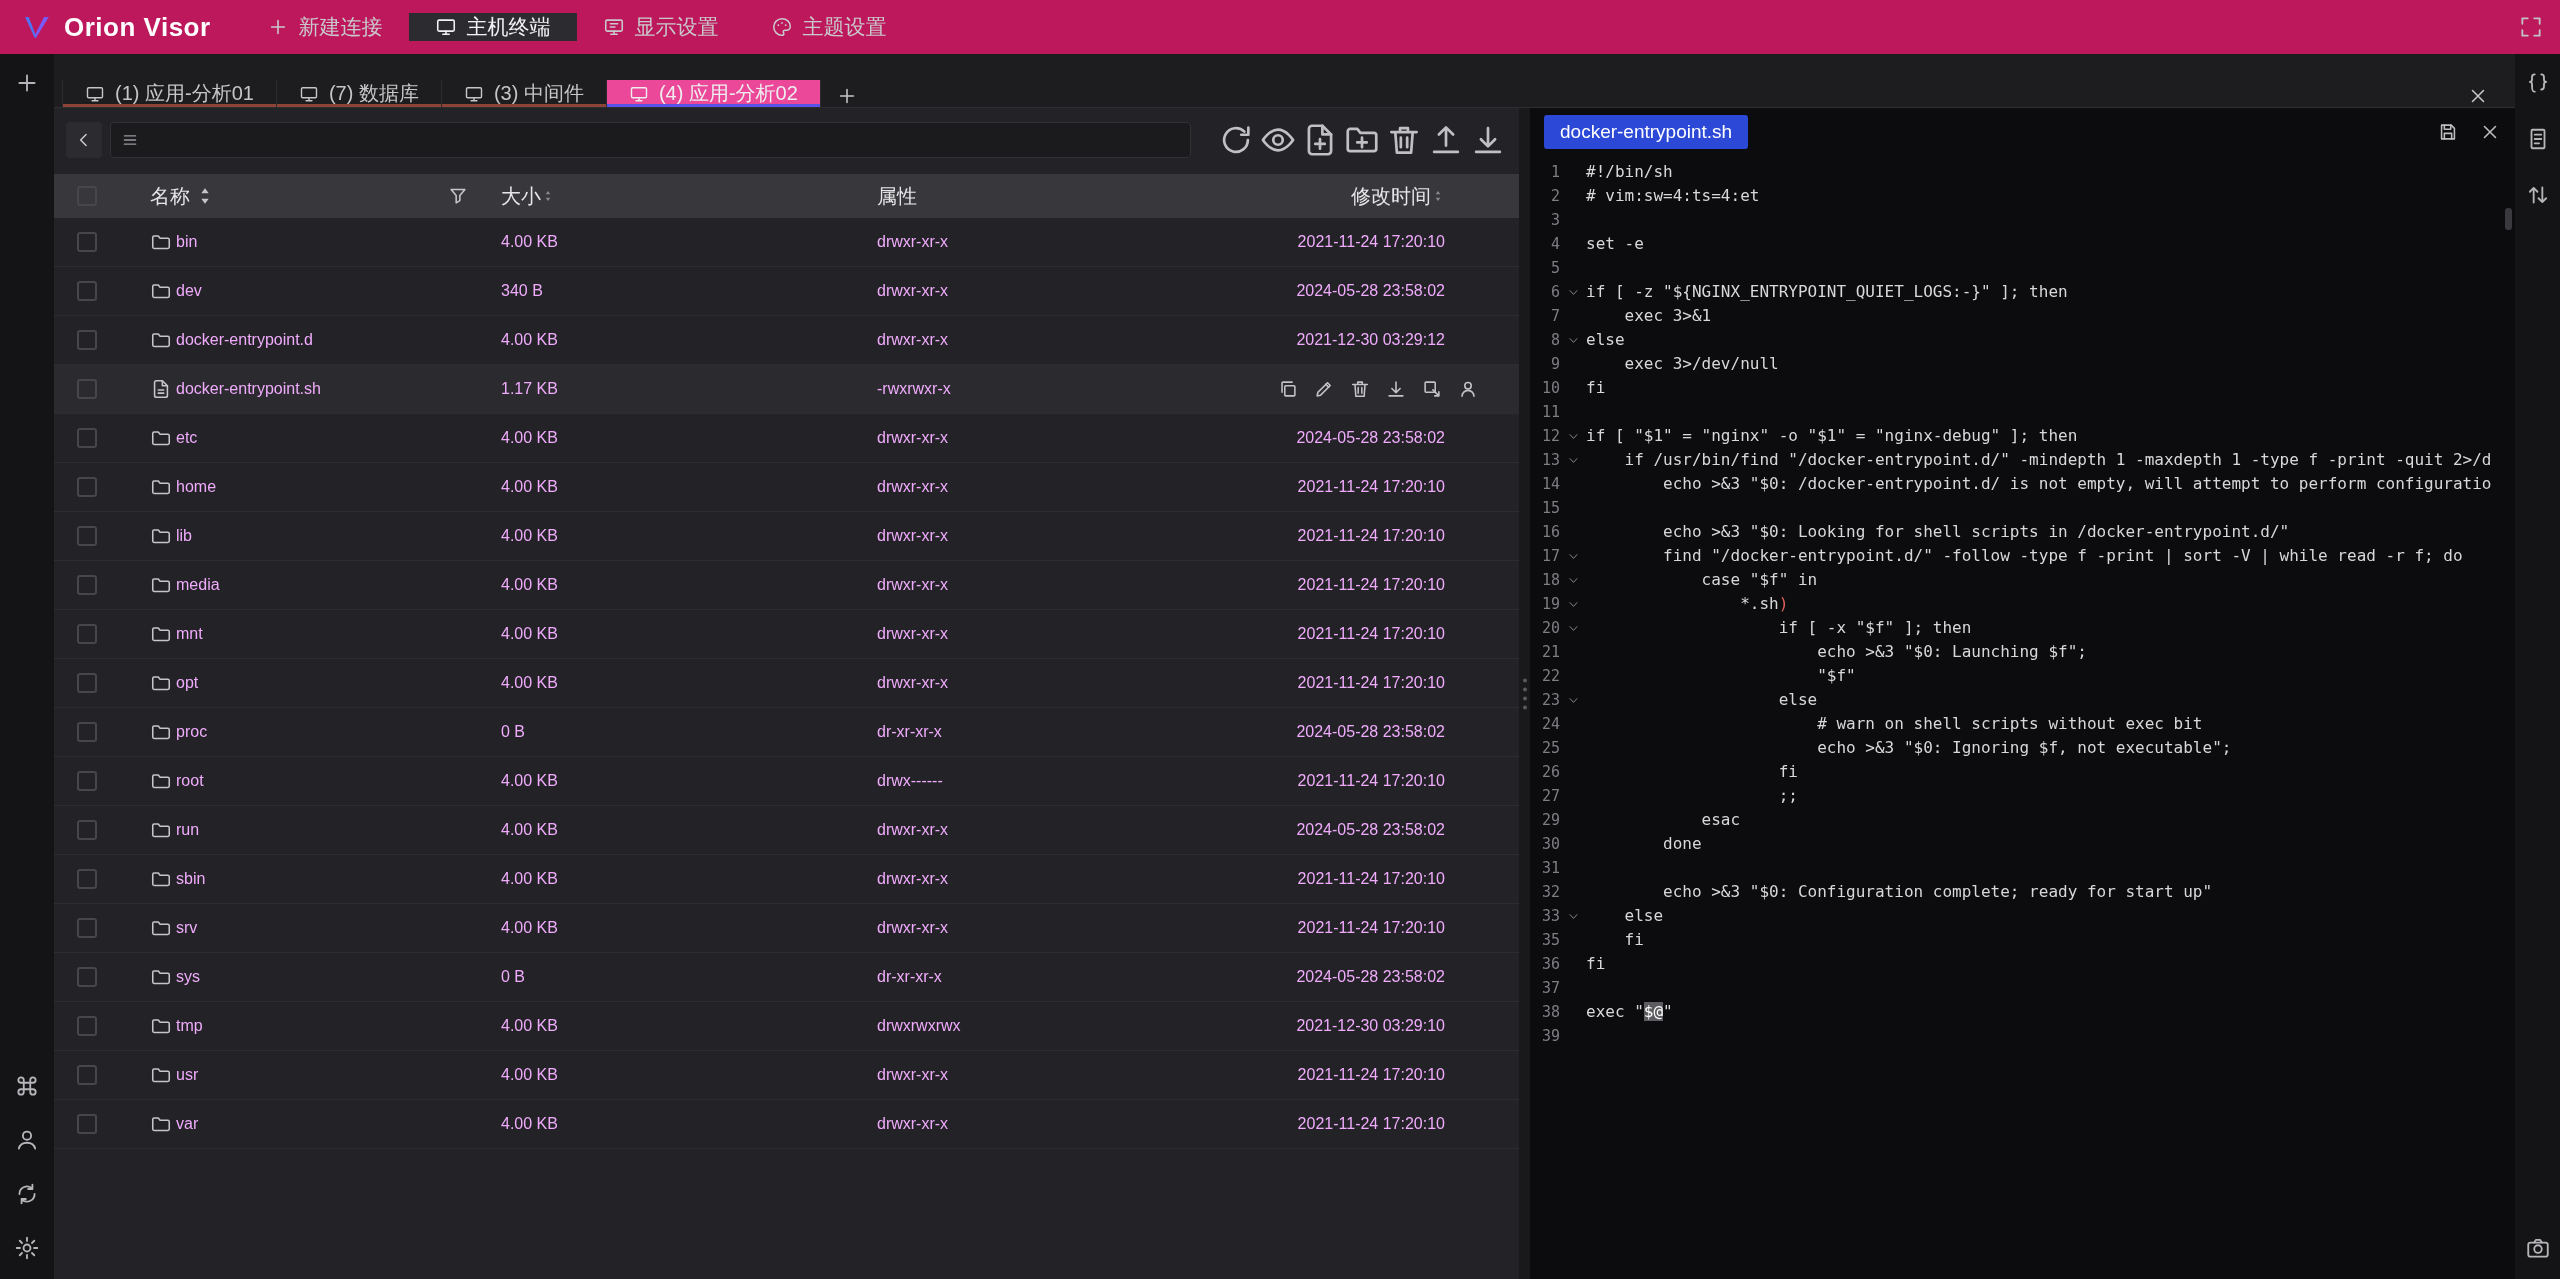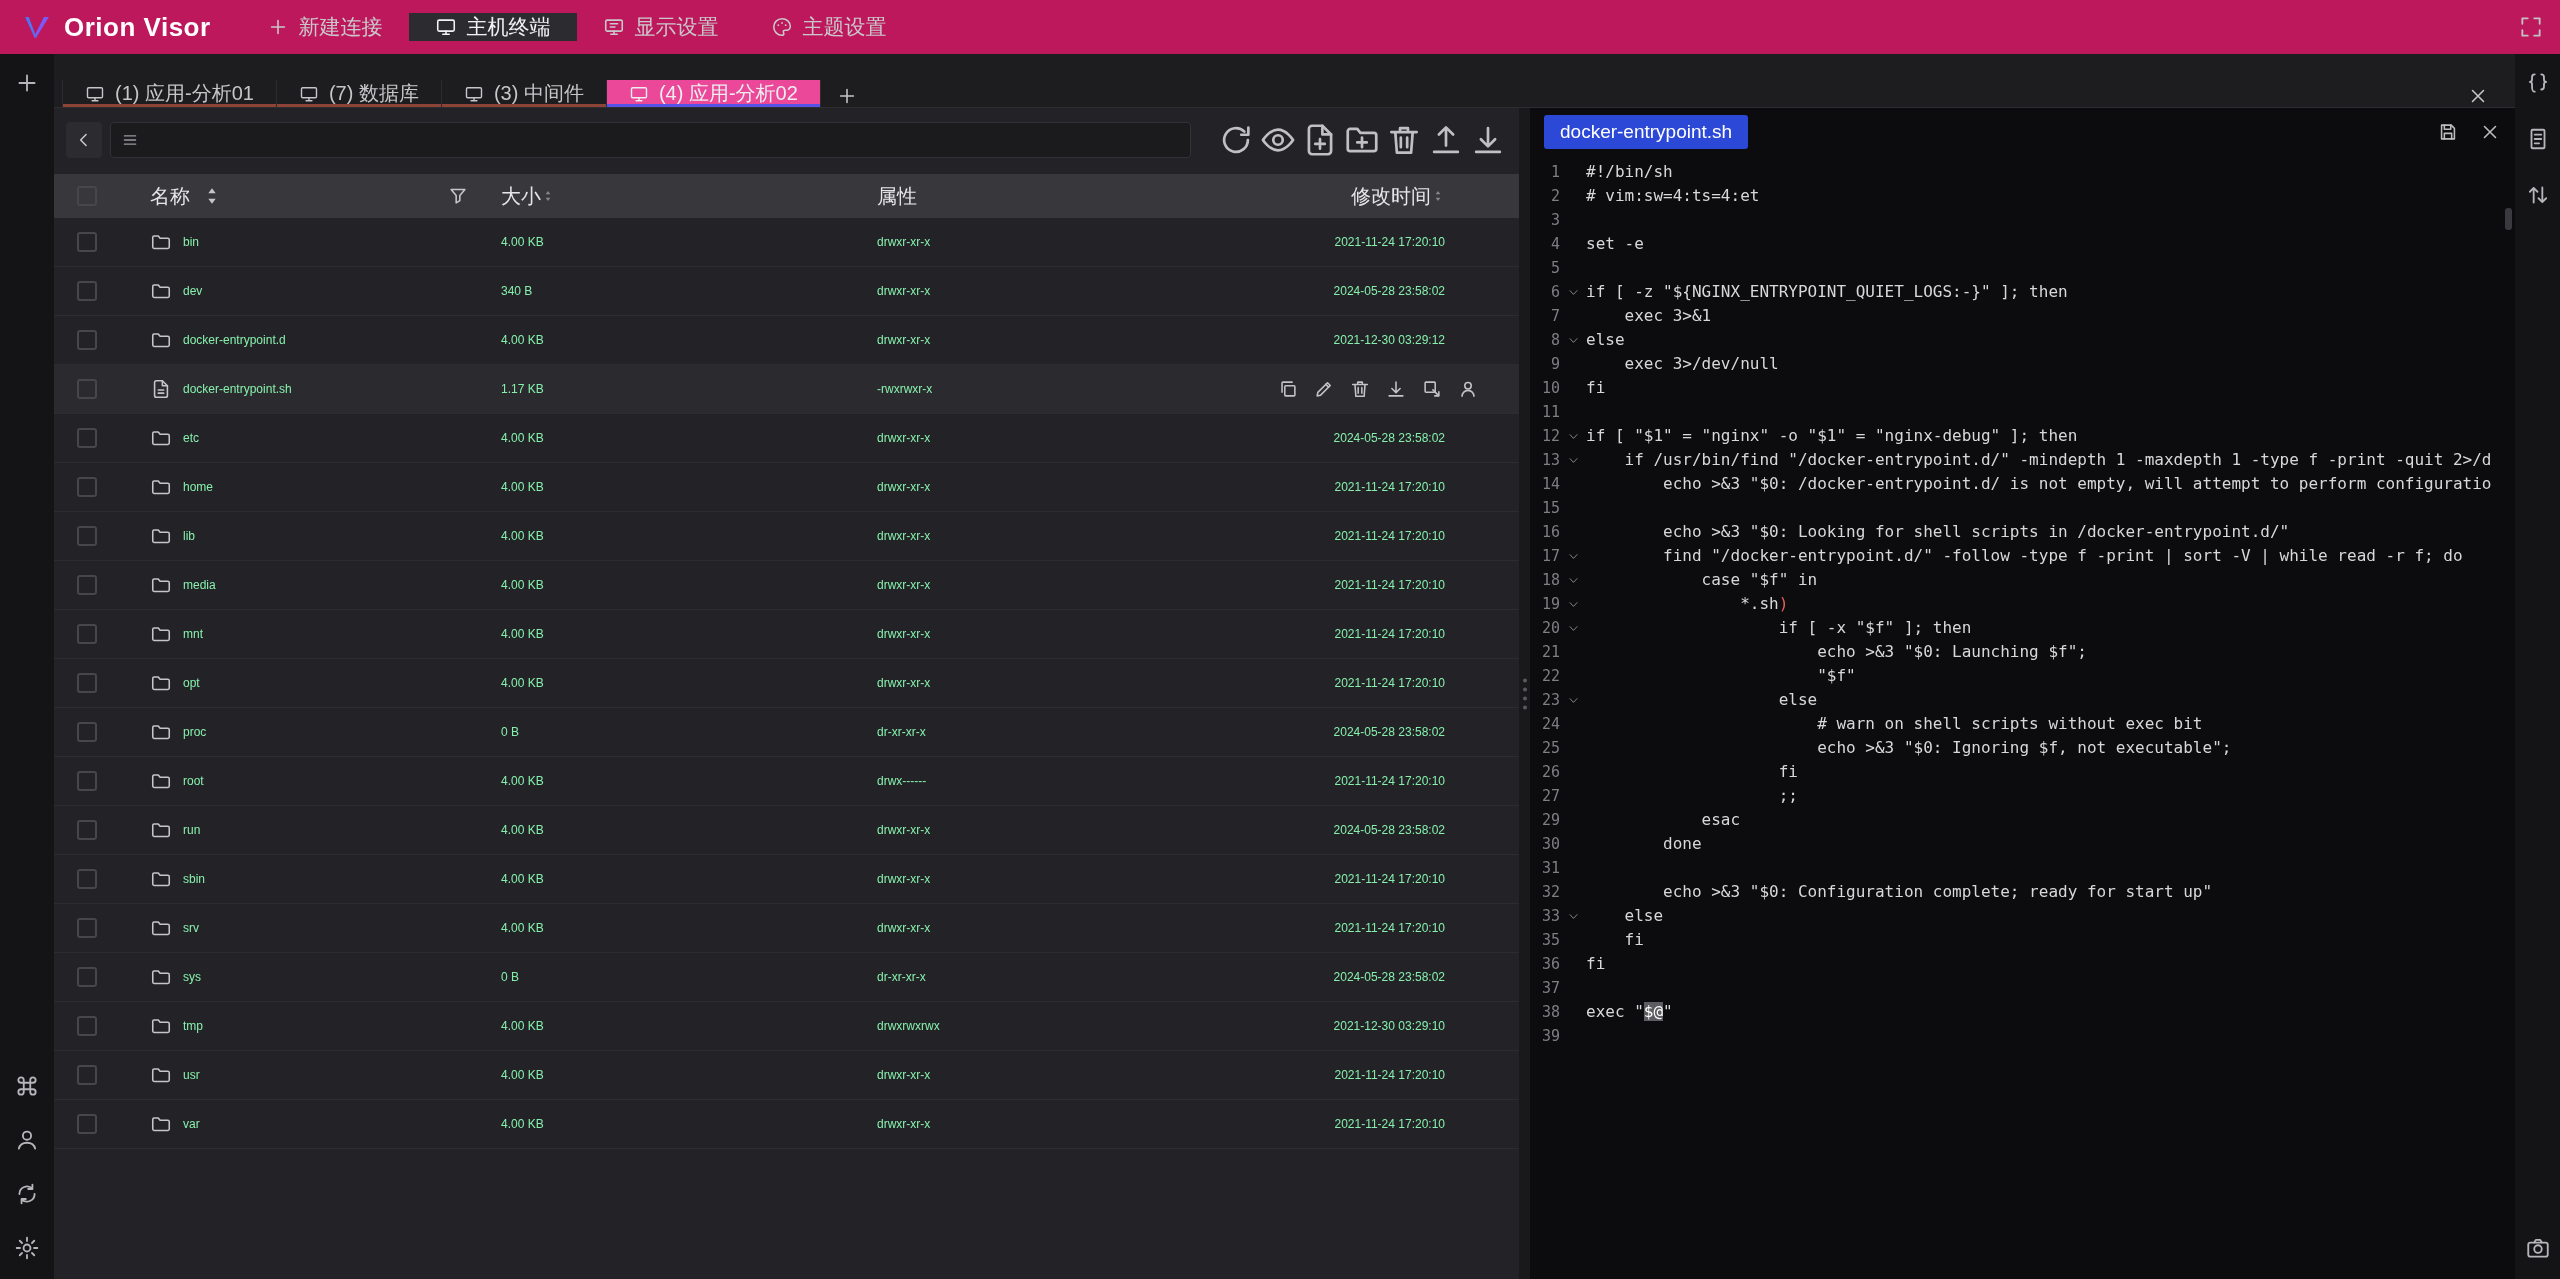--- a/index.html
+++ b/index.html
@@ -48,25 +48,25 @@
   .files{width:1465px;background:#232327;display:flex;flex-direction:column;padding-top:12px;flex-shrink:0}
   .ftoolbar{display:flex;align-items:center;gap:8px;padding:0 12px;height:40px;margin-bottom:14px}
   .back-btn{width:36px;height:36px;background:#2c2c30;border-radius:4px;display:flex;align-items:center;justify-content:center;color:#cfcfd2;font-size:20px;cursor:pointer;flex-shrink:0}
   .path-input{flex:1;height:36px;background:#1b1b1e;border:1px solid #323236;border-radius:4px;display:flex;align-items:center;padding:0 10px;color:#9a9a9e;font-size:18px;gap:8px;margin-right:18px}
   .tool-btn{width:38px;height:36px;display:flex;align-items:center;justify-content:center;color:#c0c0c3;font-size:21px;cursor:pointer;border-radius:4px;flex-shrink:0}
 
   .thead{display:flex;align-items:center;height:44px;background:#38383c;font-size:20px;color:#e6e6e8;flex-shrink:0}
   .hcell{display:flex;align-items:center;}
   .carets{font-size:14px;color:#87878c}
   .funnel{margin-left:auto;margin-right:16px;font-size:18px;color:#9b9b9f;cursor:pointer}
-  .trow{display:flex;align-items:center;height:49px;border-bottom:1px solid #2d2d31;font-size:12px;color:#86efac;cursor:pointer}
+  .trow{display:flex;align-items:center;height:49px;border-bottom:1px solid #2d2d31;font-size:16px;color:#f0abfc;cursor:pointer}
   .trow.selected{background:#2b2b2f}
   .c-check{width:66px;display:flex;justify-content:center;flex-shrink:0}
   .checkbox{width:20px;height:20px;border:2px solid #47474b;border-radius:3px;display:inline-block;cursor:pointer;background:transparent}
-  .c-name{width:365px;display:flex;align-items:center;gap:11px;padding-left:30px;flex-shrink:0}
+  .c-name{width:365px;display:flex;align-items:center;gap:4px;padding-left:30px;flex-shrink:0}
   .thead .c-name{padding-left:30px}
   .c-name .icon{font-size:22px;color:#c6c6c9}
   .c-size{width:376px;padding-left:16px;flex-shrink:0}
   .c-attr{width:380px;padding-left:16px;flex-shrink:0}
   .c-time{flex:1;display:flex;align-items:center;justify-content:flex-end;padding-right:74px;text-align:right}
   .row-actions{display:flex;gap:14px;padding-right:0;margin-right:-34px}
   .row-actions .icon{font-size:22px;color:#c3c3c6;cursor:pointer}
 
   
   .divider{width:11px;background:#19191c;position:relative;cursor:col-resize;flex-shrink:0}

